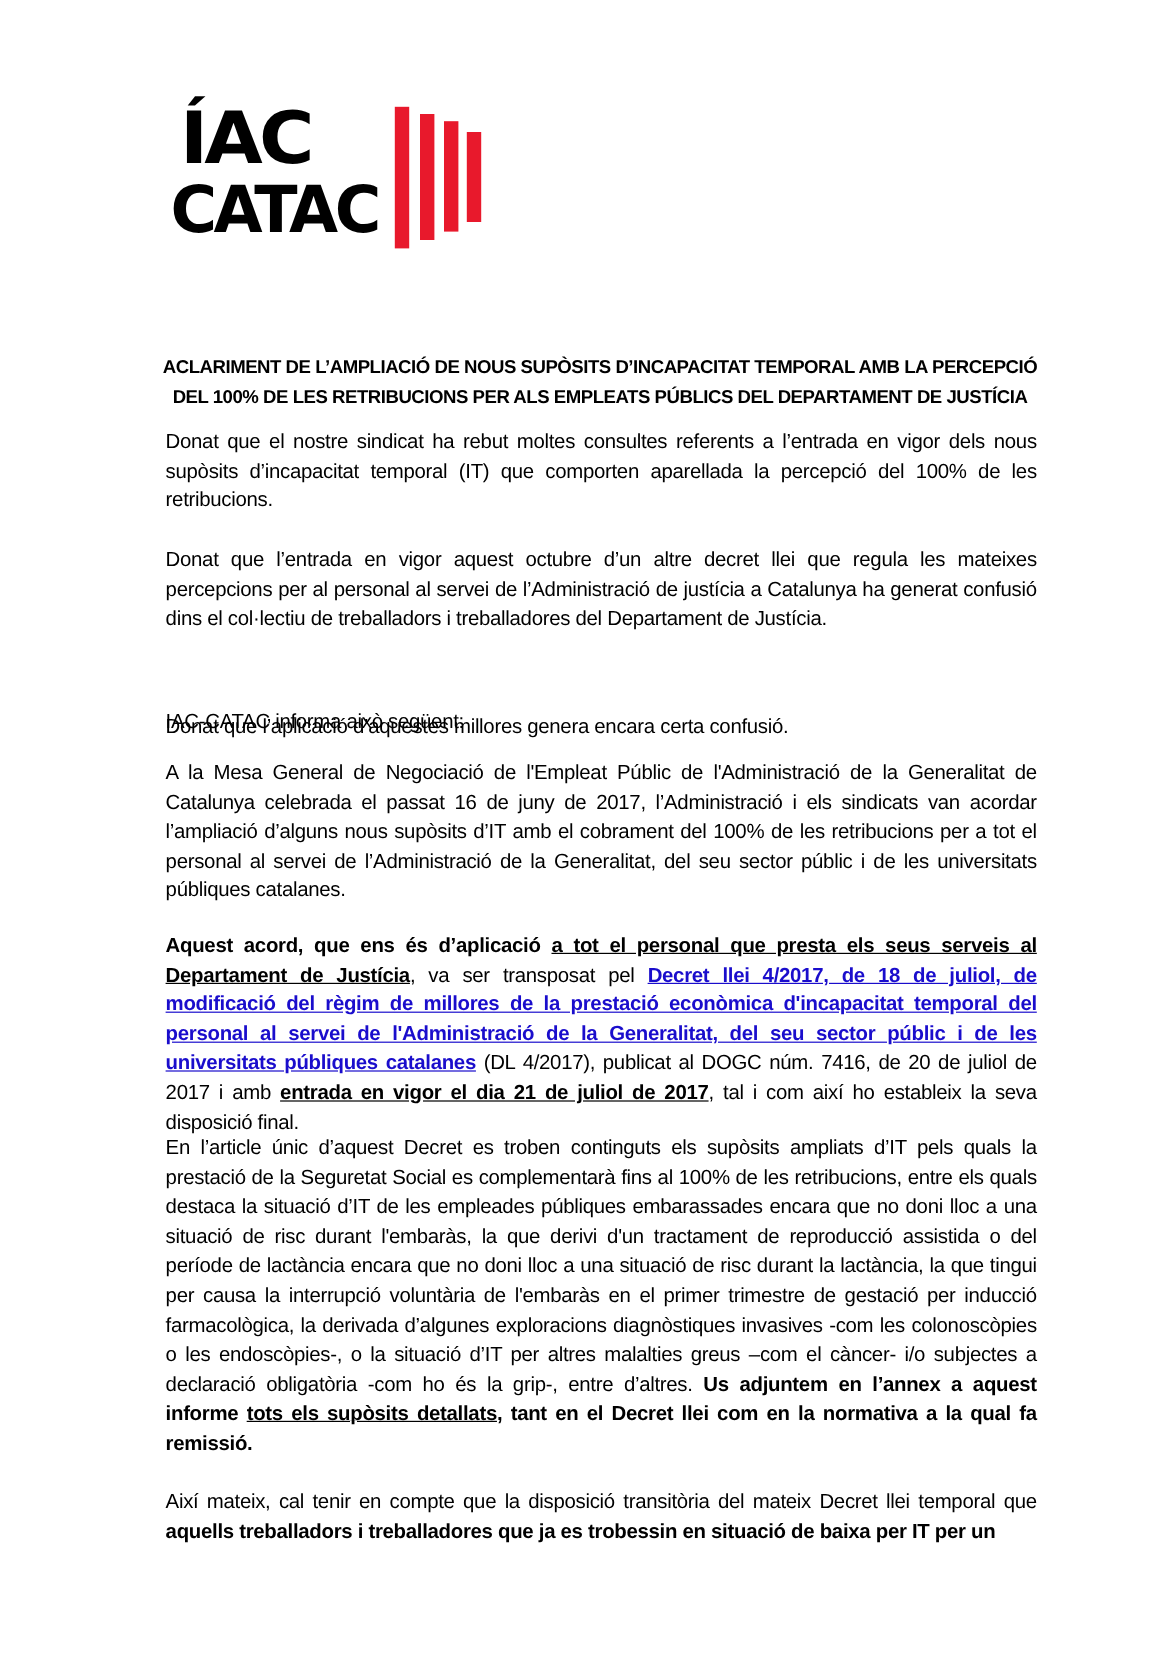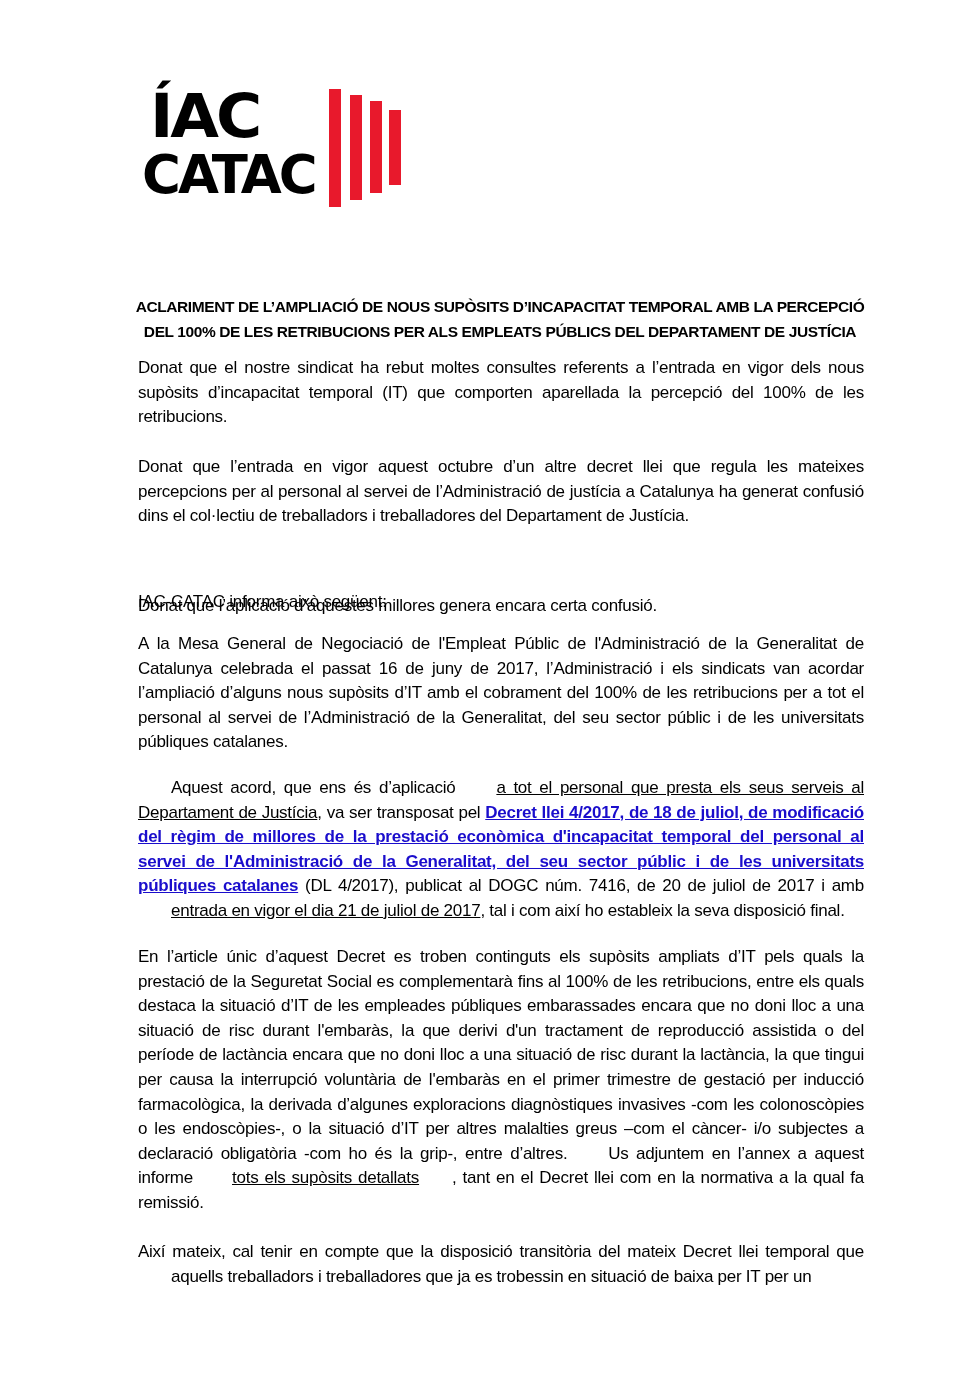--- a/index.html
+++ b/index.html
@@ -8,21 +8,21 @@
   .logo { position: absolute; left: 142px; top: 82px; width: 270px; height: 130px; }
   .logo-text { position: absolute; left: 0; font-family: "DejaVu Sans", sans-serif;
                font-weight: 900; color: #000; letter-spacing: -3px; line-height: 1; }
   .logo-line1 { top: 4px; left: 8px; font-size: 60px; transform: scaleX(1.05); transform-origin: left; }
   .logo-line2 { top: 66px; left: 0; font-size: 54px; transform: scaleX(0.98); transform-origin: left; }
   .bar { position: absolute; background: #e8192c; width: 12px; }
   .title { position: absolute; left: 130px; width: 740px; top: 257px; text-align: center;
            font-weight: bold; font-size: 15.5px; line-height: 25px; letter-spacing: -0.4px; margin-top: 37px; }
   .p { position: absolute; left: 138px; width: 726px; font-size: 17px; line-height: 24.6px;
        text-align: justify; letter-spacing: -0.25px; margin: 0; }
-  .b { font-weight: normal; margin-left: 33px; }
+  .b { font-weight: bold; }
   .u { text-decoration: underline; }
   a.link { color: #1a0dcc; font-weight: bold; text-decoration: underline; }
 </style>
 </head>
 <body>
 
 <div class="logo">
   <div class="logo-text logo-line1">ÍAC</div>
   <div class="logo-text logo-line2">CATAC</div>
   <div class="bar" style="left:187px; top:7px; height:118px;"></div>

